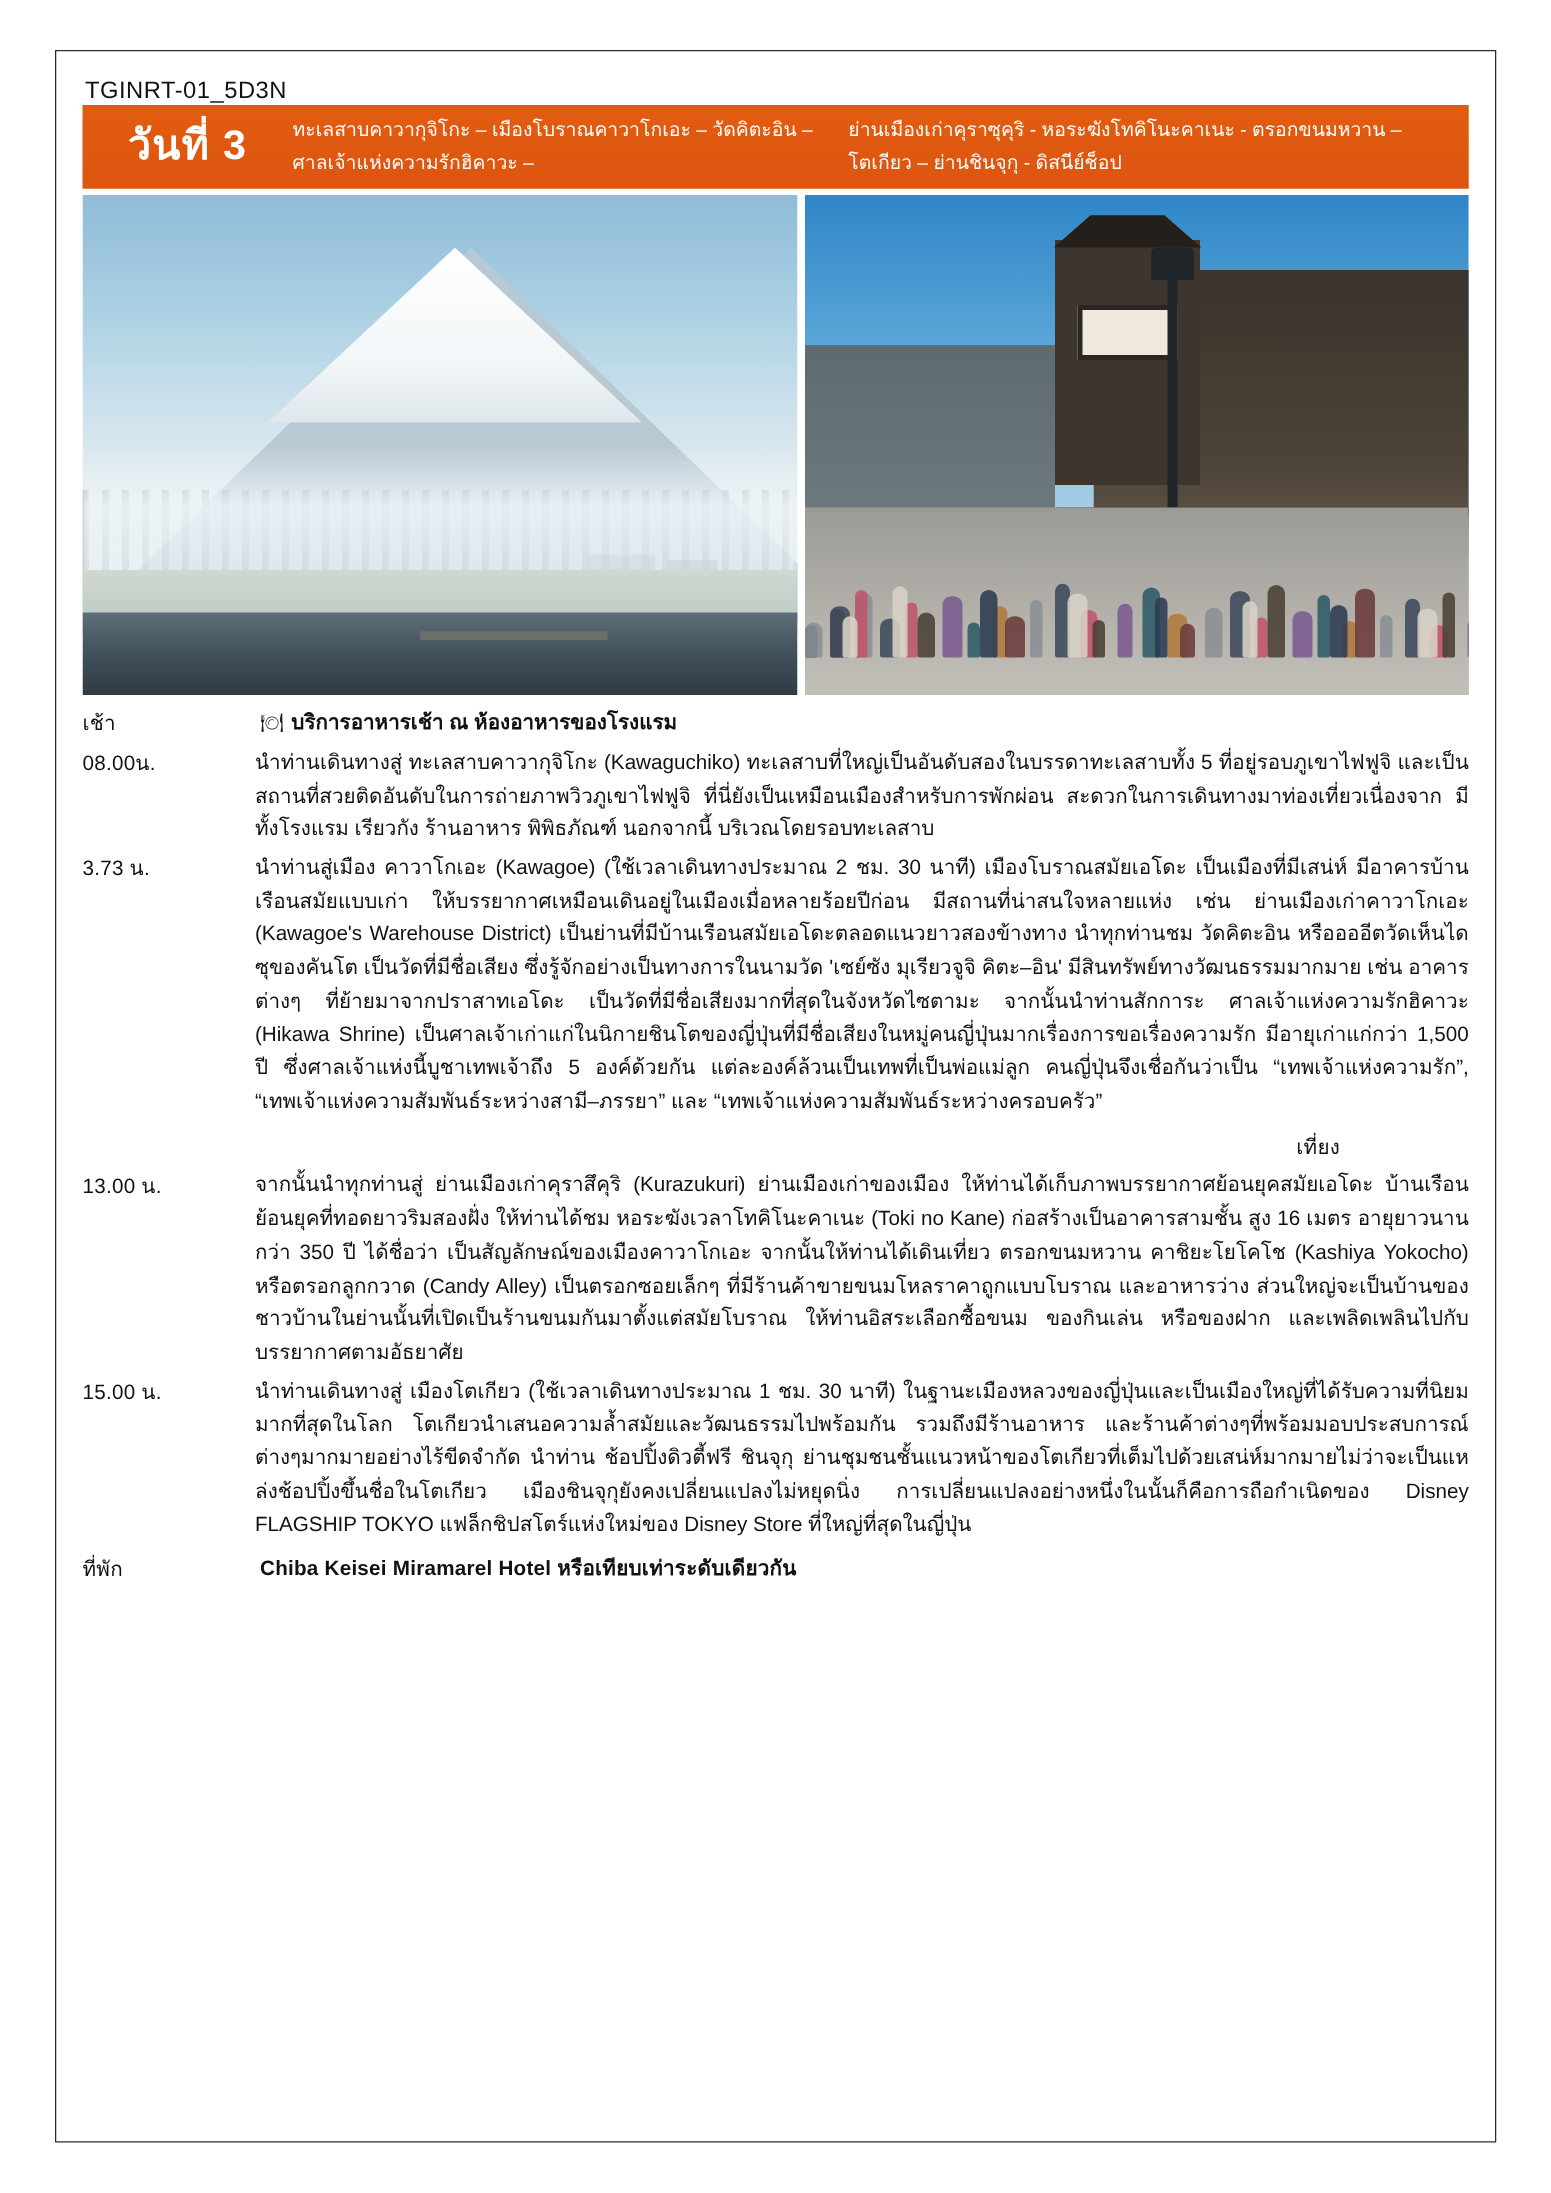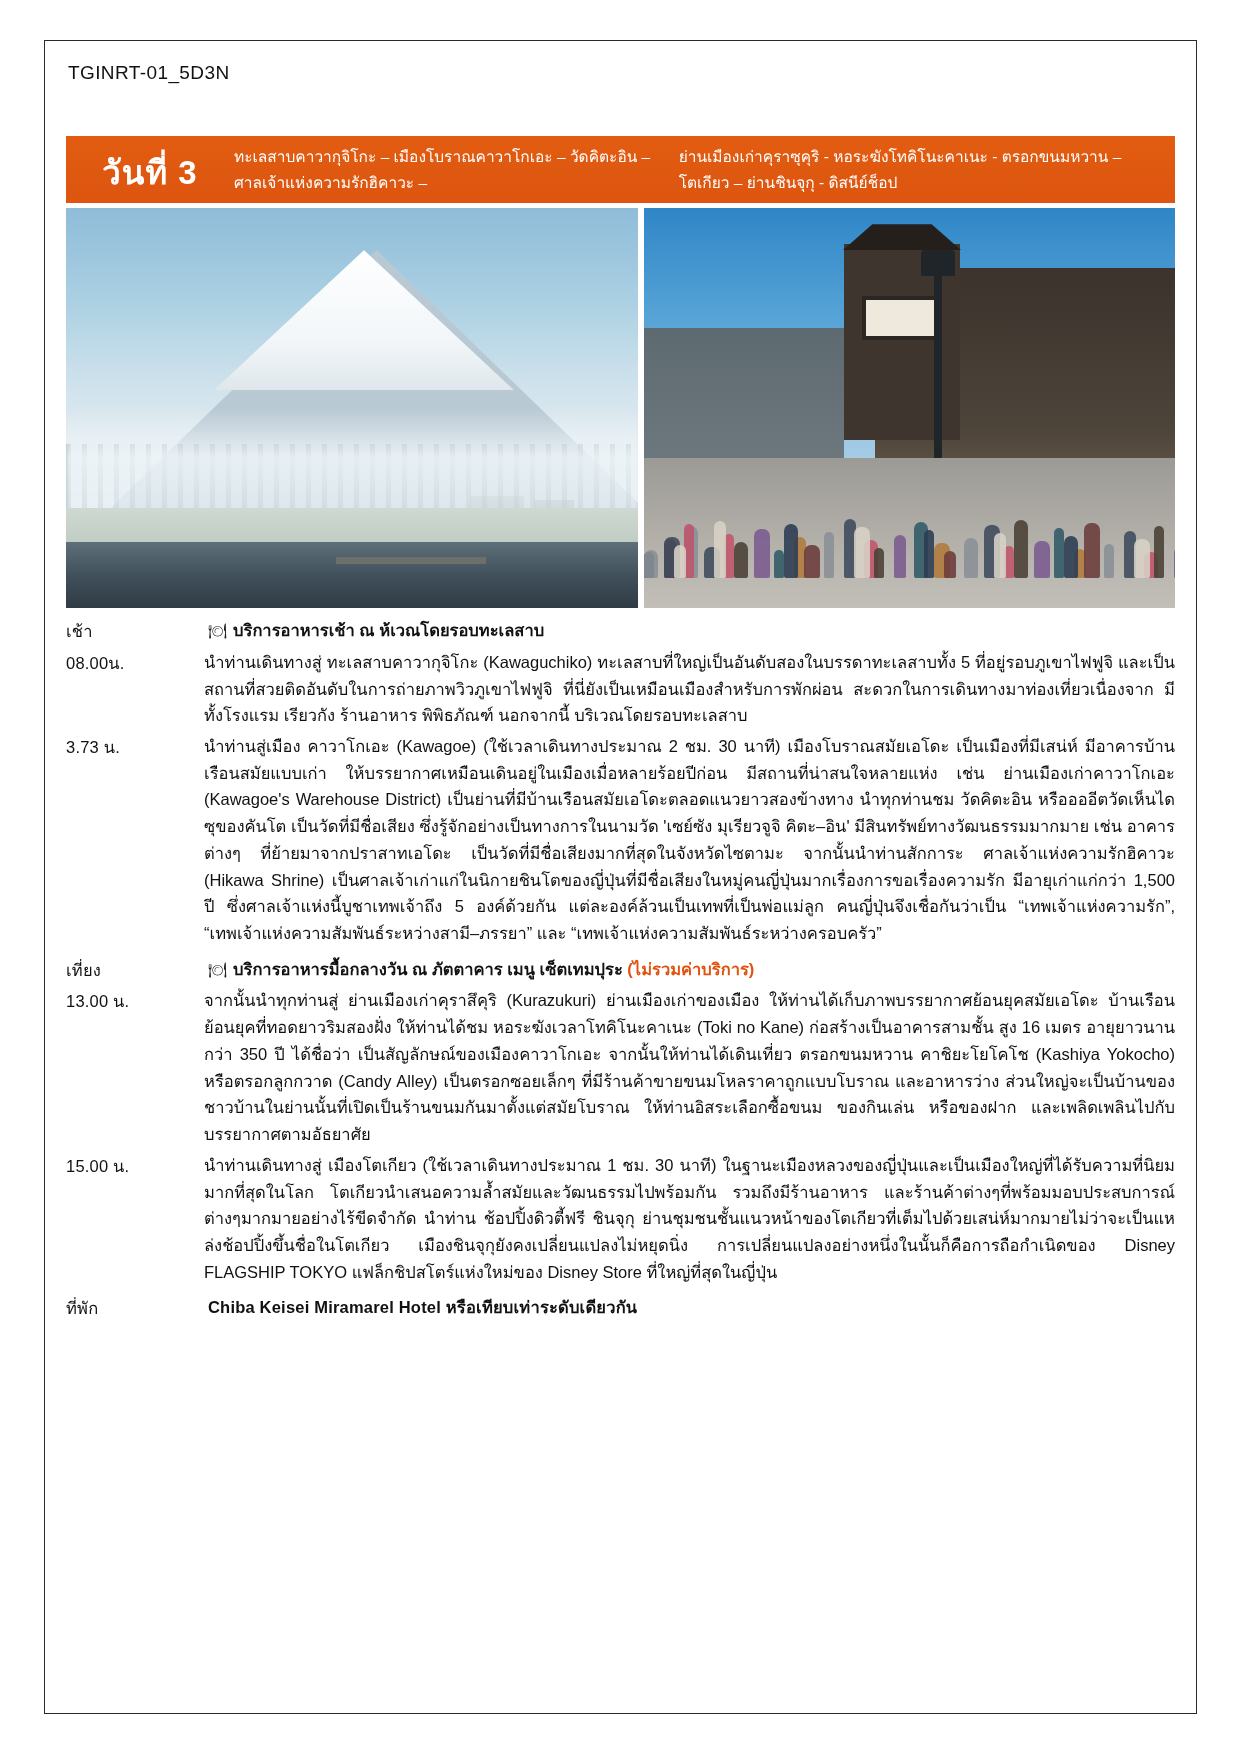--- a/index.html
+++ b/index.html
@@ -35,25 +35,24 @@
   }
   .doc-code {
     font-size: 19px;
     letter-spacing: 0.4px;
     color: #111;
     margin: 0 0 0 12px;
   }
 
   
   .day-bar {
-    margin-top: 52px;
     background: #e05a10;
     background: linear-gradient(180deg,#e25c10 0%, #dd5510 100%);
     display: flex;
-    align-items: flex-end;
+    align-items: center;
     min-height: 64px;
     margin-left: 10px;
     margin-right: 10px;
   }
   .day-label {
     flex: 0 0 168px;
     display: flex;
     align-items: center;
     justify-content: center;
     color: #ffffff;
@@ -370,33 +369,32 @@
             <i style="left: 20px; height: 41px; width: 16px; background: rgb(61, 74, 92); opacity: 0.88;"></i>
             <i style="left: 40px; height: 54px; width: 10px; background: rgb(192, 84, 107); opacity: 0.88;"></i>
             <i style="left: 30px; height: 33px; width: 12px; background: rgb(216, 210, 198); opacity: 0.88;"></i>
           </div>
       </div>
     </div>
 
     <div class="body" id="itinerary">
         <div class="row meal gap-sm">
           <div class="time">เช้า</div>
-          <div class="text"><span class="meal-icon">🍽</span><span class="b">บริการอาหารเช้า ณ ห้เวณโดยรอบทะเลสาบ</span></div>
+          <div class="text"><span class="meal-icon">🍽</span><span class="b">บริการอาหารเช้า ณ ห้องอาหารของโรงแรม</span></div>
         </div>
         <div class="row">
           <div class="time">08.00น.</div>
           <div class="text"><span>นำท่านเดินทางสู่ ทะเลสาบคาวากุจิโกะ (Kawaguchiko) ทะเลสาบที่ใหญ่เป็นอันดับสองในบรรดาทะเลสาบทั้ง 5 ที่อยู่รอบภูเขาไฟฟูจิ และเป็นสถานที่สวยติดอันดับในการถ่ายภาพวิวภูเขาไฟฟูจิ ที่นี่ยังเป็นเหมือนเมืองสำหรับการพักผ่อน สะดวกในการเดินทางมาท่องเที่ยวเนื่องจาก มีทั้งโรงแรม เรียวกัง ร้านอาหาร พิพิธภัณฑ์ นอกจากนี้ บริเวณโดยรอบทะเลสาบ</span></div>
         </div>
         <div class="row">
           <div class="time">3.73 น.</div>
           <div class="text"><span>นำท่านสู่เมือง คาวาโกเอะ (Kawagoe)  (ใช้เวลาเดินทางประมาณ 2 ชม. 30 นาที)  เมืองโบราณสมัยเอโดะ เป็นเมืองที่มีเสน่ห์ มีอาคารบ้านเรือนสมัยแบบเก่า ให้บรรยากาศเหมือนเดินอยู่ในเมืองเมื่อหลายร้อยปีก่อน มีสถานที่น่าสนใจหลายแห่ง เช่น ย่านเมืองเก่าคาวาโกเอะ (Kawagoe's Warehouse District) เป็นย่านที่มีบ้านเรือนสมัยเอโดะตลอดแนวยาวสองข้างทาง นำทุกท่านชม วัดคิตะอิน หรืออออีตวัดเห็นไดซุของคันโต เป็นวัดที่มีชื่อเสียง ซึ่งรู้จักอย่างเป็นทางการในนามวัด 'เซย์ซัง มุเรียวจูจิ คิตะ–อิน' มีสินทรัพย์ทางวัฒนธรรมมากมาย เช่น อาคารต่างๆ ที่ย้ายมาจากปราสาทเอโดะ เป็นวัดที่มีชื่อเสียงมากที่สุดในจังหวัดไซตามะ จากนั้นนำท่านสักการะ ศาลเจ้าแห่งความรักฮิคาวะ (Hikawa Shrine) เป็นศาลเจ้าเก่าแก่ในนิกายชินโตของญี่ปุ่นที่มีชื่อเสียงในหมู่คนญี่ปุ่นมากเรื่องการขอเรื่องความรัก มีอายุเก่าแก่กว่า 1,500 ปี ซึ่งศาลเจ้าแห่งนี้บูชาเทพเจ้าถึง 5 องค์ด้วยกัน แต่ละองค์ล้วนเป็นเทพที่เป็นพ่อแม่ลูก คนญี่ปุ่นจึงเชื่อกันว่าเป็น “เทพเจ้าแห่งความรัก”, “เทพเจ้าแห่งความสัมพันธ์ระหว่างสามี–ภรรยา” และ “เทพเจ้าแห่งความสัมพันธ์ระหว่างครอบครัว”</span></div>
         </div>
         <div class="row meal gap-sm">
           <div class="time">เที่ยง</div>
-          <div class="text"><span class="meal-icon">🍽</span><span class="b">บริการอาหารมื้อกลางวัน ณ ภัตตาคาร เมนู เซ็ตเทมปุระ</span><span class="orange b"> (ไม่รวมค่าบริการ)</span></div>
         </div>
         <div class="row">
           <div class="time">13.00 น.</div>
           <div class="text"><span>จากนั้นนำทุกท่านสู่ ย่านเมืองเก่าคุราสึคุริ (Kurazukuri) ย่านเมืองเก่าของเมือง ให้ท่านได้เก็บภาพบรรยากาศย้อนยุคสมัยเอโดะ บ้านเรือนย้อนยุคที่ทอดยาวริมสองฝั่ง ให้ท่านได้ชม หอระฆังเวลาโทคิโนะคาเนะ (Toki no Kane) ก่อสร้างเป็นอาคารสามชั้น สูง 16 เมตร อายุยาวนานกว่า 350 ปี ได้ชื่อว่า เป็นสัญลักษณ์ของเมืองคาวาโกเอะ จากนั้นให้ท่านได้เดินเที่ยว ตรอกขนมหวาน คาชิยะโยโคโช (Kashiya Yokocho) หรือตรอกลูกกวาด (Candy Alley) เป็นตรอกซอยเล็กๆ ที่มีร้านค้าขายขนมโหลราคาถูกแบบโบราณ และอาหารว่าง ส่วนใหญ่จะเป็นบ้านของชาวบ้านในย่านนั้นที่เปิดเป็นร้านขนมกันมาตั้งแต่สมัยโบราณ ให้ท่านอิสระเลือกซื้อขนม ของกินเล่น หรือของฝาก และเพลิดเพลินไปกับบรรยากาศตามอัธยาศัย</span></div>
         </div>
         <div class="row">
           <div class="time">15.00 น.</div>
           <div class="text"><span>นำท่านเดินทางสู่ เมืองโตเกียว (ใช้เวลาเดินทางประมาณ 1 ชม. 30 นาที)  ในฐานะเมืองหลวงของญี่ปุ่นและเป็นเมืองใหญ่ที่ได้รับความที่นิยมมากที่สุดในโลก โตเกียวนำเสนอความล้ำสมัยและวัฒนธรรมไปพร้อมกัน รวมถึงมีร้านอาหาร และร้านค้าต่างๆที่พร้อมมอบประสบการณ์ต่างๆมากมายอย่างไร้ขีดจำกัด นำท่าน ช้อปปิ้งดิวตี้ฟรี ชินจุกุ ย่านชุมชนชั้นแนวหน้าของโตเกียวที่เต็มไปด้วยเสน่ห์มากมายไม่ว่าจะเป็นแหล่งช้อปปิ้งขึ้นชื่อในโตเกียว เมืองชินจุกุยังคงเปลี่ยนแปลงไม่หยุดนิ่ง การเปลี่ยนแปลงอย่างหนึ่งในนั้นก็คือการถือกำเนิดของ Disney  FLAGSHIP TOKYO แฟล็กชิปสโตร์แห่งใหม่ของ Disney Store ที่ใหญ่ที่สุดในญี่ปุ่น</span></div>
         </div>
         <div class="row hotel gap-sm">

